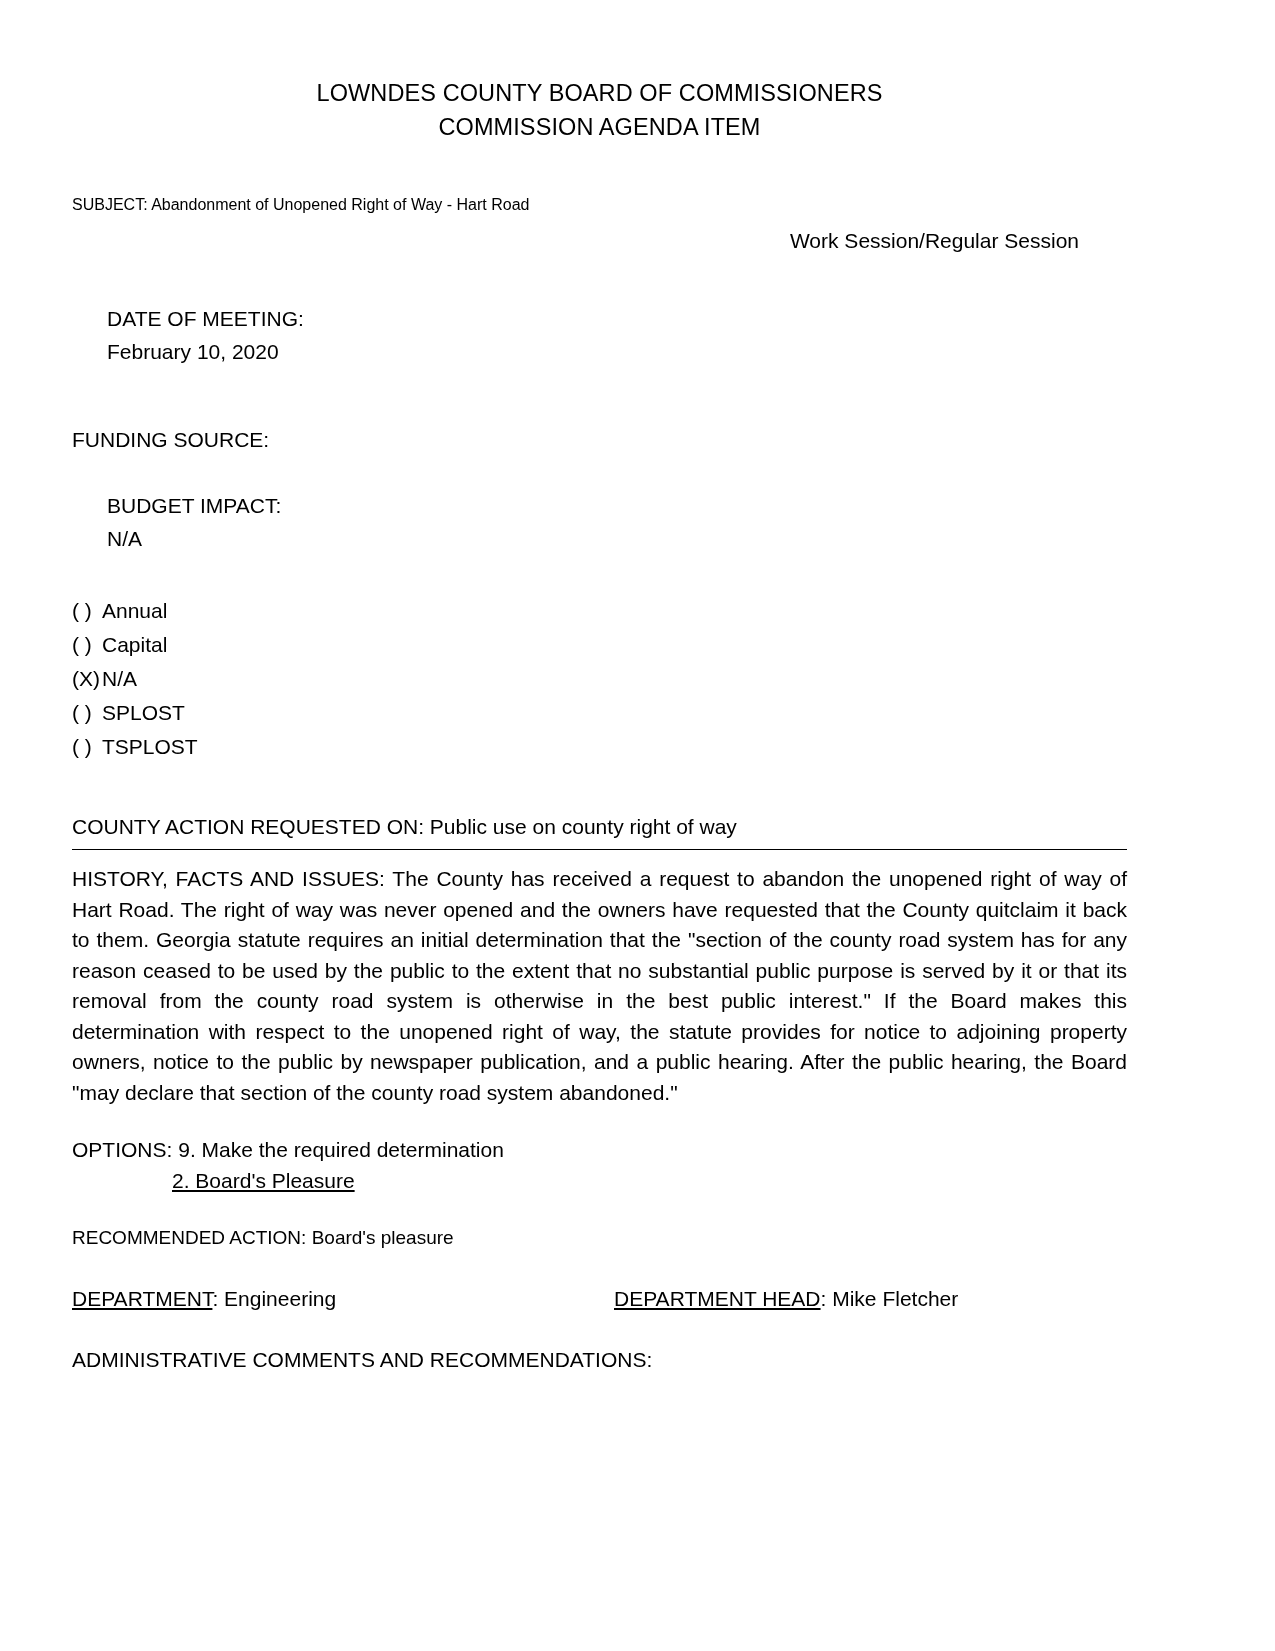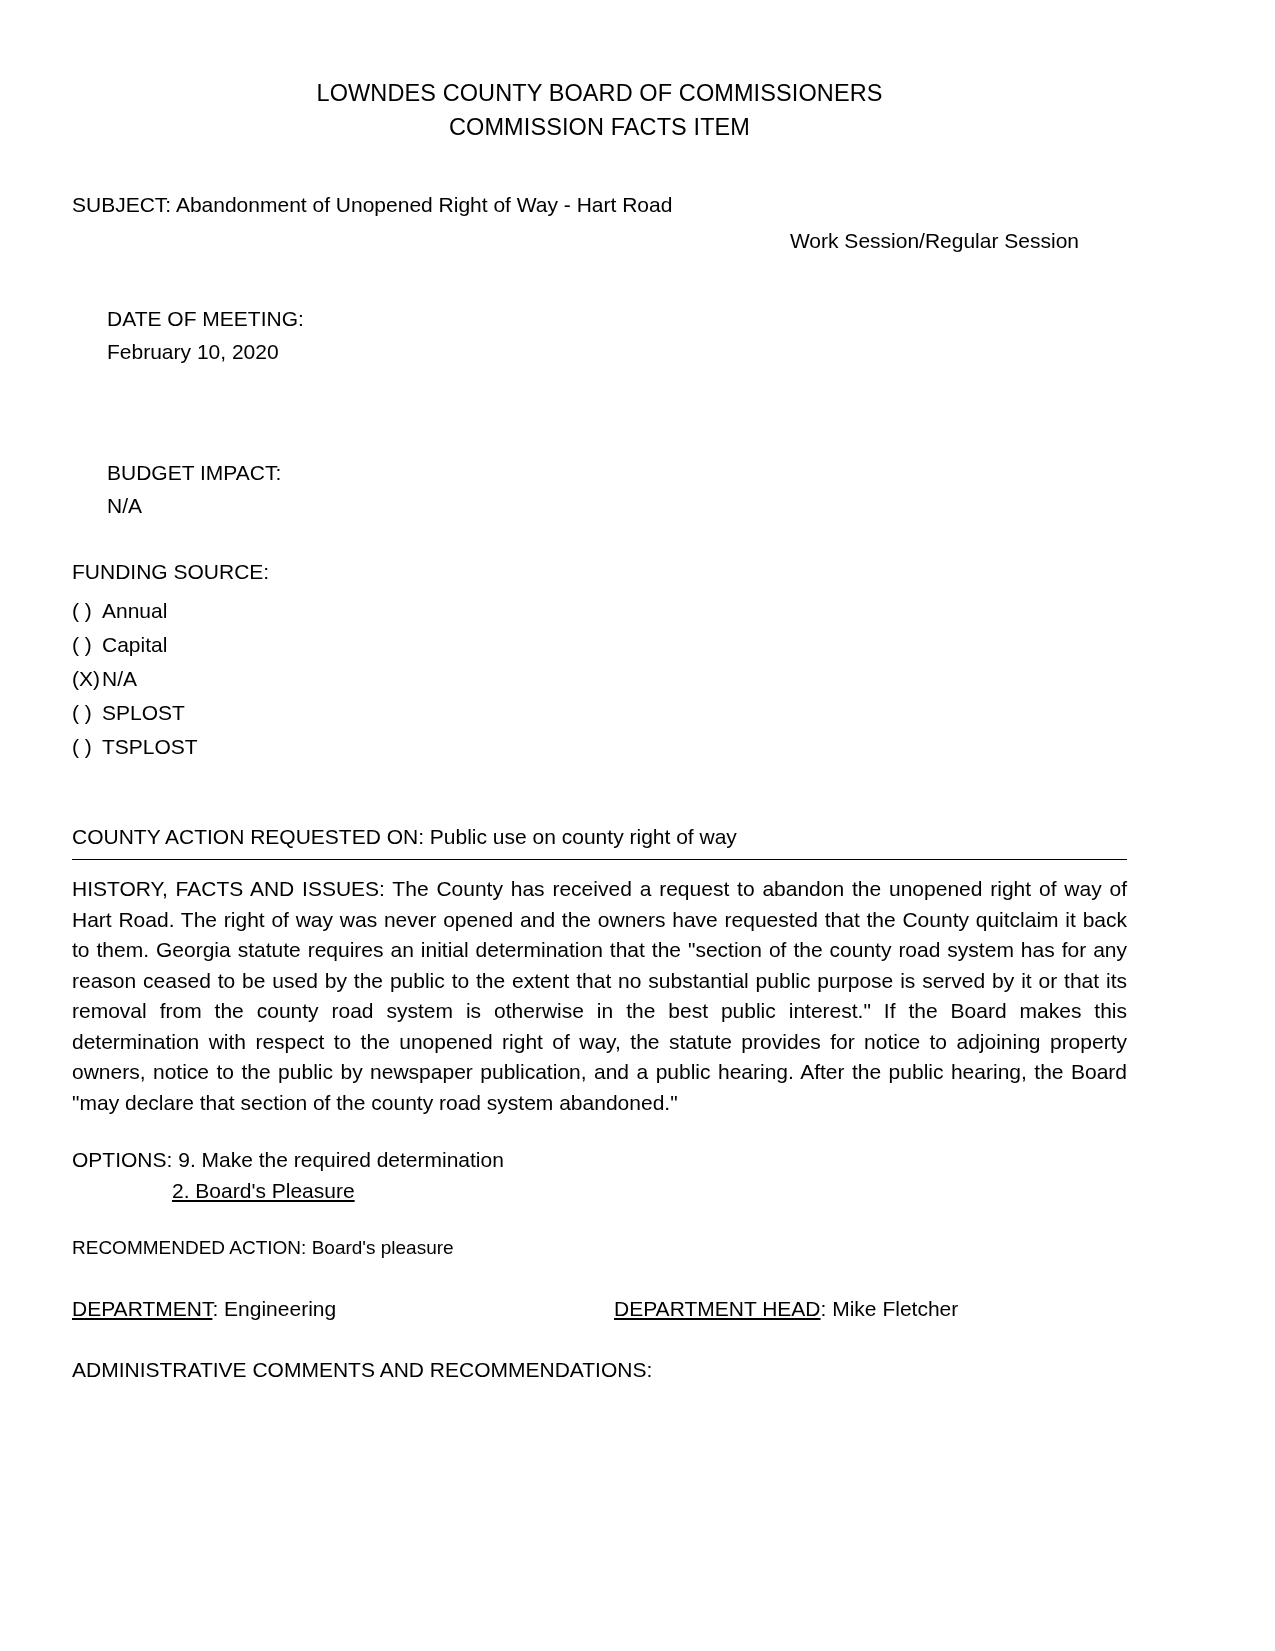--- a/index.html
+++ b/index.html
@@ -33,21 +33,21 @@
   }
   .body-area {
     margin-top: 44px;
   }
   .line {
     font-size: 21px;
     line-height: 33px;
     white-space: pre-wrap;
   }
   .subject-line {
-    font-size: 21px;
+    font-size: 16px;
     line-height: 33px;
   }
   .session-line {
     font-size: 21px;
     line-height: 33px;
     text-align: right;
     padding-right: 48px;
     margin-top: 3px;
   }
   .gap-sm { height: 12px; }
@@ -69,21 +69,21 @@
   }
   .rule {
     border: none;
     border-top: 1px solid #000000;
     margin: 6px 0 0 0;
     width: 1055px;
   }
   .action-line {
     font-size: 21px;
     line-height: 33px;
-    margin-top: 12px;
+    margin-top: 2px;
   }
   .history {
     font-size: 21px;
     line-height: 30.5px;
     text-align: justify;
     margin-top: 14px;
     width: 1055px;
   }
   .options-block {
     margin-top: 26px;
@@ -123,47 +123,47 @@
     margin-top: 30px;
   }
 </style>
 </head>
 <body>
 
 <div class="page">
 
   <div class="title-block">
     <div class="title-line">LOWNDES COUNTY BOARD OF COMMISSIONERS</div>
-    <div class="title-line">COMMISSION FACTS ITEM</div>
+    <div class="title-line">COMMISSION AGENDA ITEM</div>
   </div>
 
   <div class="body-area">
 
     <div class="subject-line">
       <span>SUBJECT:</span>
       <span>Abandonment of Unopened Right of Way - Hart Road</span>
     </div>
 
     <div class="session-line">Work Session/Regular Session</div>
 
     <div class="gap-sm"></div>
 
     <div class="line">
       <span>DATE OF MEETING:</span>
       <span>February 10, 2020</span>
     </div>
 
     <div class="gap-md"></div>
 
+    <div class="line">FUNDING SOURCE:</div>
+
     <div class="line">
       <span>BUDGET IMPACT:</span>
       <span>N/A</span>
     </div>
-
-    <div class="line">FUNDING SOURCE:</div>
 
     <div class="funding-list">
       <div class="funding-row">
         <span class="funding-mark">(  )</span>
         <span>Annual</span>
       </div>
       <div class="funding-row">
         <span class="funding-mark">(  )</span>
         <span>Capital</span>
       </div>

